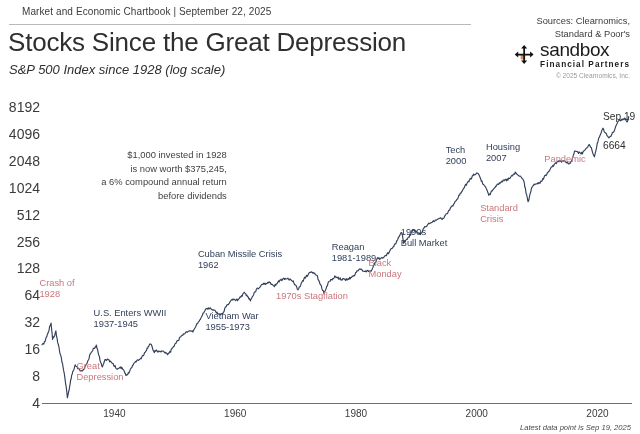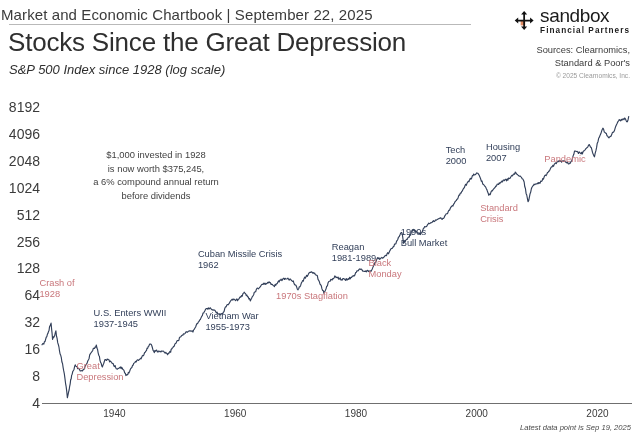--- a/index.html
+++ b/index.html
@@ -19,23 +19,23 @@
     position: absolute;
     inset: 0;
     width: 640px;
     height: 434px;
     background: #fff;
   }
 
   
   #header-eyebrow {
     position: absolute;
-    left: 1px;
+    left: 22px;
     top: 6px;
-    font-size: 15px;
+    font-size: 10px;
     color: #3b3b3b;
     letter-spacing: 0.1px;
     white-space: nowrap;
     text-align: right;
   }
   #header-rule {
     position: absolute;
     left: 9px;
     top: 24px;
     width: 462px;
@@ -161,26 +161,26 @@
     line-height: 1.22;
     text-align: left;
     white-space: pre-line;
     transform: translateX(-50%);
   }
   .anno.dark  { color: #33405a; }
   .anno.red   { color: #c9777c; }
 
   #callout {
     position: absolute;
-    left: 156px;
+    left: 164px;
     top: 62px;
     transform: translateX(-50%);
     font-size: 9.4px;
     line-height: 1.45;
-    text-align: center;
+    text-align: right;
     color: #3f3f3f;
     white-space: pre-line;
   }
   #endlabel {
     position: absolute;
     left: 603px;
     top: 10px;
     font-size: 10.2px;
     line-height: 1.4;
     color: #2f2f2f;
@@ -193,32 +193,32 @@
 <body>
 
 <div id="page">
 
   <div id="header-eyebrow">Market and Economic Chartbook | September 22, 2025</div>
   <div id="header-rule"></div>
   <div id="page-title">Stocks Since the Great Depression</div>
   <div id="page-subtitle">S&amp;P 500 Index since 1928 (log scale)</div>
 
   <div id="brand">
+    <div id="brand-sources" style="white-space:pre-line;">Sources: Clearnomics,
+Standard &amp; Poor's</div>
     <div id="brand-row">
       <svg id="brand-mark" viewBox="0 0 24 24">
         <rect x="7.6" y="12.4" width="5.2" height="5.2" fill="#e08a62"></rect>
         <path d="M11.6 1.2 L15.1 5.2 L12.6 5.2 L12.6 11.0 L18.4 11.0 L18.4 8.5 L22.4 12.0 L18.4 15.5 L18.4 13.0 L12.6 13.0 L12.6 18.8 L15.1 18.8 L11.6 22.8 L8.1 18.8 L10.6 18.8 L10.6 13.0 L4.8 13.0 L4.8 15.5 L0.8 12.0 L4.8 8.5 L4.8 11.0 L10.6 11.0 L10.6 5.2 L8.1 5.2 Z" fill="#111111"></path>
       </svg>
       <span id="brand-names">
         <span id="brand-name">sandbox</span>
         <span id="brand-tagline">Financial Partners</span>
       </span>
     </div>
-    <div id="brand-sources" style="white-space:pre-line;">Sources: Clearnomics,
-Standard &amp; Poor's</div>
     <div id="brand-copyright">© 2025 Clearnomics, Inc.</div>
   </div>
 
   <div id="plot">
 
     <svg id="series-svg" viewBox="0 0 640 348" preserveAspectRatio="none">
       <polyline id="series-path" fill="none" stroke="#33405a" stroke-width="1.15" stroke-linejoin="round" stroke-linecap="round" points="42.00,258.82 42.60,257.83 43.21,257.48 43.81,258.07 44.42,255.63 45.02,255.64 45.62,253.45 46.23,251.25 46.83,250.56 47.43,248.16 48.04,247.16 48.54,245.43 49.04,244.51 49.55,240.66 50.05,239.93 50.55,238.81 51.06,237.10 51.56,242.62 52.06,247.09 52.57,253.33 53.07,250.80 53.57,251.64 54.08,250.63 54.68,249.60 55.28,246.79 55.89,244.85 56.49,250.00 57.09,252.30 57.70,256.63 58.30,258.46 58.91,260.78 59.51,264.96 60.11,268.06 60.72,269.28 61.32,271.55 61.92,276.07 62.53,277.51 63.13,281.62 63.74,284.95 64.34,287.84 64.94,292.40 65.55,297.28 66.15,300.65 66.75,305.42 67.36,311.78 67.96,309.07 68.57,306.15 69.17,303.76 69.67,300.28 70.18,297.87 70.68,293.66 71.18,292.92 71.69,289.00 72.19,288.23 72.79,285.28 73.40,284.60 74.00,283.42 74.60,280.57 75.21,278.88 75.81,280.09 76.41,280.54 77.02,280.67 77.62,282.57 78.23,282.42 78.83,282.62 79.43,283.11 80.04,284.88 80.64,284.73 81.24,284.81 81.85,284.59 82.45,284.97 83.06,283.86 83.66,283.24 84.26,283.22 84.87,280.97 85.47,279.58 86.07,278.75 86.68,277.97 87.28,276.55 87.89,274.69 88.49,273.68 89.09,272.45 89.70,268.88 90.30,267.89 90.91,267.00 91.51,266.09 92.11,265.40 92.72,264.50 93.32,262.43 93.92,262.33 94.53,262.44 95.13,260.93 95.74,261.21 96.34,258.98 96.94,262.01 97.55,263.41 98.15,266.80 98.75,269.25 99.36,270.20 99.96,274.09 100.57,276.33 101.17,277.24 101.77,279.94 102.38,280.95 102.98,279.15 103.58,277.81 104.19,276.04 104.79,273.88 105.40,273.55 106.00,274.04 106.60,274.38 107.21,273.12 107.81,273.25 108.41,273.61 109.02,273.83 109.62,275.95 110.23,275.00 110.83,275.68 111.43,275.93 112.04,277.32 112.64,277.57 113.24,277.60 113.85,279.78 114.45,280.53 115.06,279.53 115.66,281.45 116.26,282.69 116.87,282.92 117.47,283.13 118.07,282.40 118.68,282.35 119.28,281.99 119.89,281.45 120.49,280.98 121.09,282.68 121.70,281.21 122.30,282.18 122.90,283.50 123.51,283.76 124.11,284.82 124.72,287.02 125.32,287.23 125.92,289.56 126.53,289.10 127.13,288.47 127.73,288.82 128.34,286.35 128.94,286.98 129.67,285.25 130.39,283.18 131.12,282.18 131.84,281.55 132.56,279.35 133.17,279.10 133.77,277.17 134.38,276.93 134.98,276.33 135.58,275.42 136.19,275.95 136.79,274.52 137.40,273.80 138.00,274.10 138.60,274.40 139.21,273.70 139.81,273.01 140.41,272.24 141.02,272.90 141.62,271.60 142.23,269.94 142.83,269.38 143.43,269.74 144.04,268.27 144.64,266.56 145.24,266.18 145.85,264.96 146.45,264.70 147.06,262.20 147.66,262.35 148.26,260.55 148.87,260.08 149.47,258.34 150.07,257.98 150.68,258.07 151.28,258.39 151.89,259.97 152.49,262.03 153.09,264.45 153.70,265.17 154.30,266.64 154.90,264.50 155.51,265.22 156.11,264.37 156.72,264.17 157.32,265.69 157.92,266.08 158.53,265.10 159.13,265.18 159.73,265.68 160.34,265.27 160.94,265.99 161.55,264.95 162.15,265.06 162.75,265.20 163.36,265.13 163.96,265.66 164.56,266.75 165.17,267.09 165.77,266.24 166.38,267.18 166.98,267.44 167.58,268.72 168.19,267.37 168.79,267.55 169.39,266.27 170.00,265.36 170.60,266.32 171.21,263.19 171.81,262.87 172.41,261.85 173.02,261.35 173.62,260.36 174.22,260.29 174.83,258.16 175.50,257.45 176.17,257.06 176.84,255.14 177.51,254.46 178.18,254.66 178.85,254.30 179.52,251.49 180.20,251.07 180.87,250.79 181.54,249.64 182.21,249.18 182.88,249.26 183.55,247.83 184.22,248.06 184.89,247.60 185.56,246.71 186.23,245.66 186.90,246.11 187.57,246.18 188.25,245.21 188.92,245.15 189.59,244.80 190.26,244.93 190.93,245.09 191.60,245.13 192.27,244.89 192.94,246.07 193.61,243.95 194.28,243.33 194.95,242.06 195.62,241.00 196.30,238.98 196.97,237.60 197.64,237.62 198.31,236.09 198.98,235.42 199.65,234.03 200.32,233.61 200.99,231.87 201.66,230.40 202.33,229.64 203.00,227.17 203.68,227.05 204.35,225.62 205.02,224.48 205.69,223.11 206.36,222.55 207.03,222.50 207.70,223.13 208.37,221.89 209.04,223.00 209.71,222.29 210.38,221.74 211.05,222.92 211.73,223.57 212.40,224.07 213.07,223.85 213.74,224.29 214.41,224.03 215.08,224.42 215.75,225.66 216.42,226.93 217.09,226.14 217.78,227.92 218.47,227.92 219.16,228.28 219.85,228.13 220.54,228.88 221.23,227.72 221.92,227.58 222.63,228.02 223.33,226.26 224.04,225.63 224.74,222.58 225.44,220.88 226.15,220.86 226.82,219.07 227.49,218.50 228.16,218.79 228.83,217.81 229.50,216.92 230.17,215.55 230.84,214.56 231.52,213.81 232.19,213.20 232.86,214.09 233.53,213.11 234.20,213.21 234.87,213.91 235.54,214.53 236.21,213.63 236.88,212.97 237.55,214.76 238.22,213.42 238.89,213.10 239.57,211.72 240.24,210.90 240.91,211.13 241.58,209.55 242.25,210.22 242.92,207.61 243.59,207.08 244.26,206.22 244.93,207.16 245.60,207.64 246.27,209.59 246.94,209.13 247.62,210.86 248.29,210.84 248.96,213.06 249.63,212.65 250.30,214.89 250.97,213.42 251.64,212.27 252.31,210.61 252.98,209.82 253.65,208.77 254.32,206.22 255.00,205.93 255.67,205.77 256.34,203.43 257.01,202.30 257.68,202.10 258.35,202.77 259.02,202.07 259.69,201.26 260.36,200.85 261.03,199.52 261.70,198.51 262.37,198.20 263.05,198.38 263.72,197.21 264.39,198.10 265.06,197.21 265.73,198.38 266.40,197.65 267.07,197.44 267.74,196.44 268.41,196.86 269.08,195.72 269.75,196.70 270.42,196.60 271.10,198.55 271.77,198.22 272.44,198.47 273.11,199.50 273.78,199.81 274.45,200.57 275.12,198.38 275.79,199.27 276.46,197.79 277.13,197.76 277.80,196.32 278.47,194.87 279.15,196.01 279.82,194.17 280.49,194.29 281.16,193.14 281.83,194.62 282.50,193.60 283.17,192.56 283.84,192.22 284.51,193.50 285.18,192.34 285.85,193.02 286.53,192.96 287.20,192.73 287.87,192.21 288.54,193.10 289.21,194.09 289.88,193.14 290.55,193.03 291.22,194.28 291.89,194.79 292.56,195.45 293.24,194.94 293.92,196.98 294.60,198.70 295.28,198.91 295.96,199.31 296.64,200.91 297.32,203.09 298.00,203.78 298.66,202.77 299.33,200.75 299.99,200.72 300.65,199.40 301.32,197.12 301.98,196.02 302.65,194.57 303.31,195.18 303.97,192.62 304.64,191.11 305.31,192.22 305.98,190.77 306.65,189.37 307.32,190.39 307.99,189.10 308.66,187.61 309.33,186.68 310.00,186.25 310.68,186.42 311.35,185.74 312.02,186.22 312.69,187.09 313.36,186.53 314.03,187.48 314.70,187.11 315.37,188.73 316.04,188.96 316.71,189.21 317.37,189.78 318.03,193.34 318.69,194.31 319.35,195.67 320.01,198.16 320.67,198.76 321.32,199.84 321.98,202.88 322.64,204.54 323.30,204.55 323.96,207.29 324.65,205.77 325.34,204.43 326.03,202.86 326.72,200.18 327.41,199.89 328.10,196.66 328.79,195.44 329.46,195.30 330.13,195.24 330.80,193.36 331.47,193.58 332.14,194.02 332.81,192.53 333.48,192.79 334.16,191.78 334.83,189.93 335.50,190.62 336.17,191.64 336.84,191.17 337.51,191.89 338.18,191.12 338.85,193.30 339.52,192.92 340.19,191.85 340.86,193.96 341.53,193.88 342.21,194.08 342.88,192.46 343.55,192.49 344.22,192.97 344.89,193.66 345.56,194.29 346.23,192.55 346.90,194.10 347.57,193.68 348.24,192.65 348.91,193.39 349.59,191.31 350.26,192.83 350.93,191.39 351.60,191.47 352.27,190.15 352.94,190.23 353.61,189.64 354.28,189.85 354.95,188.83 355.62,186.63 356.29,186.37 356.96,184.82 357.64,184.82 358.31,184.66 358.98,183.53 359.65,182.93 360.32,183.38 360.99,183.06 361.66,183.33 362.33,184.50 363.00,185.25 363.67,185.25 364.34,185.35 365.01,185.46 365.69,184.95 366.36,185.86 367.03,184.45 367.70,184.39 368.37,185.54 369.04,184.92 369.71,185.76 370.38,184.80 371.05,185.33 371.72,184.06 372.39,182.65 373.06,180.91 373.74,179.51 374.41,178.35 375.08,176.30 375.75,176.35 376.42,174.22 377.09,172.60 377.76,171.51 378.43,172.64 379.10,171.86 379.77,173.40 380.44,172.72 381.12,171.87 381.79,171.42 382.46,172.24 383.13,171.88 383.80,171.09 384.47,170.78 385.14,169.38 385.81,169.51 386.48,169.70 387.15,167.51 387.82,166.60 388.49,167.81 389.17,166.33 389.84,164.77 390.51,163.64 391.18,162.54 391.85,162.50 392.52,162.03 393.19,160.64 393.86,160.71 394.53,158.13 395.20,158.06 395.87,157.77 396.53,155.38 397.20,154.44 397.86,153.23 398.52,150.99 399.19,150.75 399.85,149.36 400.52,147.37 401.18,146.64 401.84,146.64 402.45,149.18 403.05,153.49 403.66,157.34 404.38,155.56 405.10,154.70 405.83,154.29 406.55,153.20 407.28,153.41 407.95,151.63 408.62,151.05 409.29,151.12 409.96,148.28 410.63,149.05 411.30,146.12 411.97,145.29 412.65,144.14 413.32,143.34 413.97,144.67 414.63,144.04 415.29,145.98 415.95,144.88 416.61,145.82 417.27,146.95 417.93,146.85 418.59,147.11 419.24,147.75 419.90,146.75 420.56,148.57 421.25,146.90 421.94,146.47 422.63,144.60 423.32,142.59 424.01,142.09 424.70,140.58 425.39,140.81 426.06,140.73 426.73,140.34 427.40,138.90 428.07,138.15 428.75,137.16 429.42,137.64 430.09,137.46 430.76,136.70 431.43,136.77 432.10,136.35 432.77,135.32 433.44,134.70 434.11,135.60 434.78,135.17 435.45,133.94 436.12,134.23 436.80,133.71 437.47,133.54 438.14,132.91 438.81,132.78 439.48,132.27 440.15,132.15 440.82,131.70 441.49,133.03 442.16,133.33 442.83,132.36 443.50,132.34 444.18,131.55 444.85,129.81 445.52,128.83 446.19,127.79 446.86,127.75 447.53,127.68 448.20,125.56 448.87,124.40 449.54,124.18 450.21,122.47 450.88,121.13 451.55,120.49 452.23,119.66 452.90,120.15 453.57,118.27 454.24,117.42 454.91,115.96 455.58,115.05 456.25,114.63 456.92,113.30 457.59,113.01 458.26,111.19 458.93,109.12 459.60,109.24 460.28,107.15 460.95,107.17 461.62,105.67 462.29,104.99 462.96,103.51 463.63,102.25 464.30,101.77 464.97,99.77 465.64,98.30 466.31,99.29 466.98,97.31 467.65,96.19 468.33,95.22 469.00,95.68 469.67,93.65 470.34,92.27 471.01,93.04 471.68,92.12 472.35,89.57 473.02,89.73 473.69,88.08 474.40,88.96 475.10,88.69 475.81,88.22 476.51,86.91 477.21,87.19 477.92,87.30 478.61,88.34 479.30,89.58 479.99,91.15 480.68,93.01 481.37,95.32 482.06,95.05 482.75,98.24 483.45,98.29 484.16,99.25 484.86,100.25 485.57,100.88 486.27,102.55 486.98,103.87 487.58,105.83 488.18,107.18 488.79,109.31 489.49,108.09 490.20,108.61 490.90,106.32 491.60,104.71 492.31,104.86 493.01,103.69 493.70,102.83 494.39,102.05 495.08,101.47 495.77,100.06 496.46,100.17 497.15,98.15 497.84,98.23 498.51,98.46 499.18,96.89 499.86,97.60 500.53,96.27 501.20,96.10 501.87,95.05 502.54,95.77 503.21,94.33 503.88,93.93 504.55,94.54 505.22,93.43 505.89,93.25 506.56,94.88 507.24,92.90 507.91,94.14 508.58,91.99 509.25,92.55 509.92,92.46 510.59,91.29 511.26,90.18 511.93,89.40 512.60,89.88 513.27,88.23 513.94,87.91 514.61,88.29 515.29,86.01 515.96,86.91 516.64,88.03 517.33,88.46 518.01,89.17 518.70,89.78 519.39,90.18 520.07,90.00 520.76,90.68 521.44,91.31 522.13,92.82 522.82,93.06 523.50,94.30 524.15,95.96 524.80,100.80 525.44,102.47 526.09,107.44 526.74,109.01 527.38,112.28 528.03,115.64 528.69,114.62 529.34,111.38 529.99,108.03 530.65,106.33 531.30,103.02 531.96,101.30 532.68,100.22 533.41,99.42 534.13,98.14 534.85,98.69 535.58,98.01 536.23,97.88 536.87,97.98 537.52,97.50 538.17,96.59 538.81,97.59 539.46,96.63 540.11,97.11 540.78,95.05 541.45,95.38 542.12,94.82 542.79,92.50 543.46,93.06 544.13,91.05 544.80,89.60 545.47,88.99 546.14,89.53 546.82,88.20 547.49,86.57 548.16,86.25 548.83,85.14 549.50,84.91 550.17,83.16 550.84,81.82 551.51,80.72 552.18,80.89 552.85,79.23 553.52,80.32 554.19,78.41 554.87,77.64 555.54,76.86 556.21,77.62 556.88,76.32 557.55,75.57 558.22,74.95 558.89,75.76 559.56,74.56 560.23,75.34 560.90,74.80 561.57,76.14 562.24,75.20 562.92,74.73 563.59,75.41 564.26,74.61 564.93,75.19 565.60,76.15 566.27,75.96 566.94,77.03 567.61,76.12 568.28,77.91 568.95,78.00 569.62,77.07 570.30,77.19 571.00,75.41 571.70,74.98 572.41,72.62 573.11,69.88 573.82,68.27 574.52,65.11 575.18,64.99 575.83,65.29 576.48,65.55 577.14,65.24 577.79,66.10 578.45,67.47 579.10,65.88 579.75,66.49 580.41,67.32 581.06,67.79 581.72,66.36 582.37,67.93 583.06,65.72 583.74,64.91 584.43,64.45 585.11,63.81 585.80,62.76 586.49,62.14 587.17,61.55 587.86,60.85 588.55,59.28 589.23,58.50 589.92,59.73 590.56,61.27 591.21,61.29 591.86,63.60 592.51,66.47 593.15,68.09 593.80,69.64 594.45,70.84 595.15,67.42 595.85,64.88 596.56,61.66 597.26,57.16 597.97,55.65 598.67,52.25 599.38,51.16 600.08,49.28 600.79,47.83 601.49,45.56 602.19,43.61 602.90,42.18 603.57,43.02 604.24,45.91 604.91,46.39 605.58,47.14 606.25,47.21 606.92,49.63 607.59,50.00 608.27,51.24 608.94,51.81 609.62,51.00 610.29,50.37 610.97,50.35 611.65,48.81 612.33,46.69 613.01,46.18 613.69,46.07 614.37,44.79 615.07,42.37 615.78,40.28 616.48,38.84 617.19,37.32 617.89,35.69 618.60,34.85 619.27,33.58 619.94,34.38 620.61,34.93 621.28,33.23 621.95,34.19 622.62,33.17 623.29,32.76 623.96,33.69 624.63,32.03 625.31,32.59 625.99,34.33 626.67,35.72 627.35,35.80 628.06,33.70 628.76,30.49 629.46,NaN 630.10,NaN 630.73,NaN 631.37,NaN 632.00,29.01"></polyline>
     </svg>
 
     <div id="y-axis">
@@ -242,20 +242,24 @@
         <div class="xtick" style="left: 476.711px;">2000</div>
         <div class="xtick" style="left: 597.465px; text-align: right;">2020</div>
       </div>
     <div id="axis-line"></div>
 
     <div id="callout">$1,000 invested in 1928
 is now worth $375,245,
 a 6% compound annual return
 before dividends</div>
 
+    <div id="endlabel">
+      <span>Sep 19</span><br>
+      <span>6664</span>
+    </div>
 
     <div id="annotations">
         <div class="anno red" style="left: 57px; top: 192px;">Crash of
 1928</div>
         <div class="anno red" style="left: 100px; top: 275px;">Great
 Depression</div>
         <div class="anno dark" style="left: 130px; top: 222px;">U.S. Enters WWII
 1937-1945</div>
         <div class="anno dark" style="left: 240px; top: 163px;">Cuban Missile Crisis
 1962</div>

